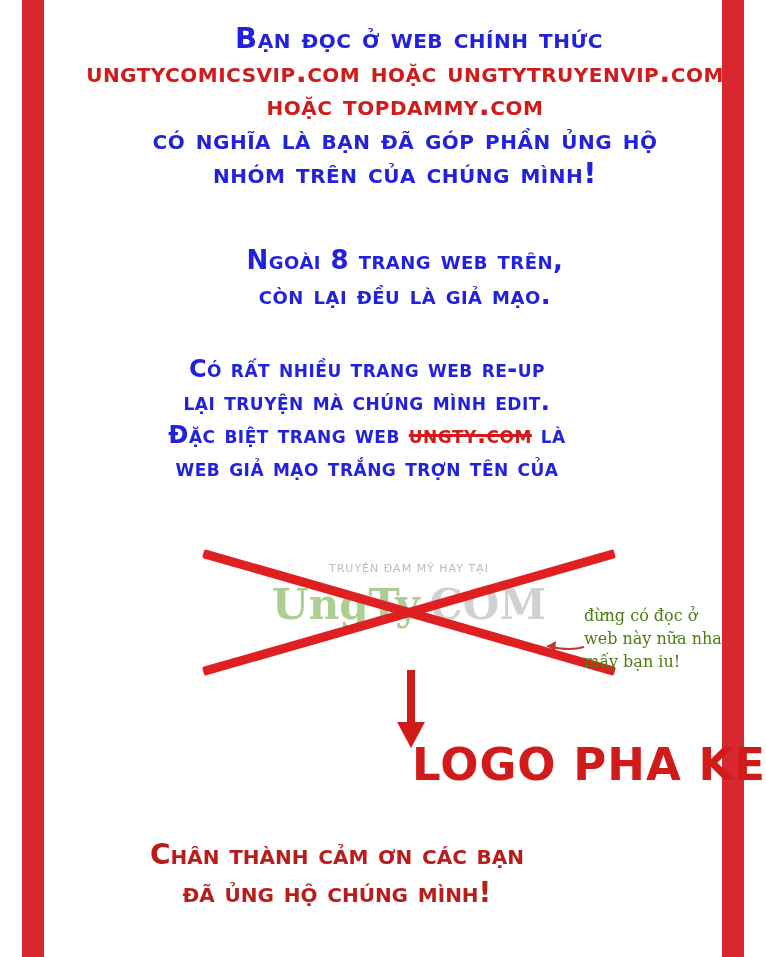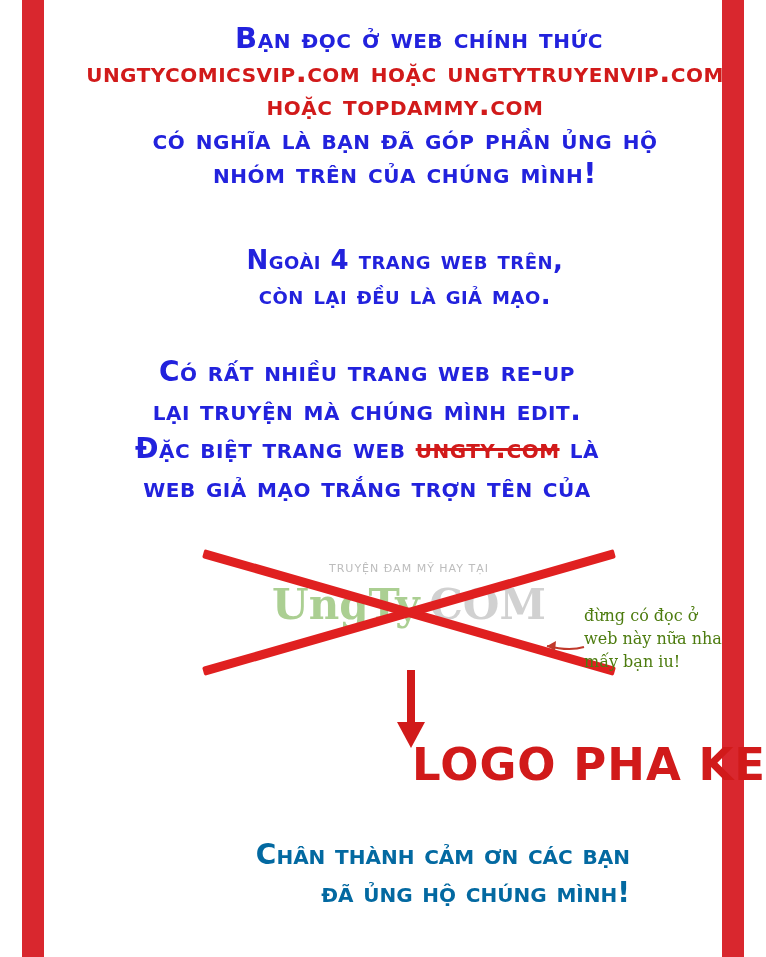--- a/index.html
+++ b/index.html
@@ -89,21 +89,21 @@
     font-weight: bold;
     line-height: 1.33;
   }
 
   .para3 {
     position: absolute;
     top: 353px;
     left: 0;
     width: 646px;
     color: #2222dd;
-    font-size: 28px;
+    font-size: 24px;
     font-weight: bold;
     line-height: 1.38;
   }
   .strike-red {
     color: #d11a1a;
     text-decoration: line-through;
     text-decoration-color: #d11a1a;
     text-decoration-thickness: 3px;
   }
 
@@ -197,27 +197,27 @@
     font-weight: bold;
     font-family: "DejaVu Sans", sans-serif;
     letter-spacing: 1px;
   }
 
   .thanks {
     position: absolute;
     top: 836px;
     left: 0;
     width: 586px;
-    color: #0369a1;
+    color: #b91c1c;
     font-size: 28px;
     font-weight: bold;
     line-height: 1.35;
     font-variant: small-caps;
     font-family: "DejaVu Sans", sans-serif;
-    text-align: right;
+    text-align: center;
   }
 </style>
 </head>
 <body>
 
 <div class="page">
 
   <div class="side-bar left"></div>
   <div class="side-bar right"></div>
 
@@ -225,21 +225,21 @@
 
     <div class="block hdr">
       <div class="l1">Bạn đọc ở web chính thức</div>
       <div class="l2">ungtycomicsvip.com hoặc ungtytruyenvip.com</div>
       <div class="l3">hoặc topdammy.com</div>
       <div class="l4">có nghĩa là bạn đã góp phần ủng hộ</div>
       <div class="l5">nhóm trên của chúng mình!</div>
     </div>
 
     <div class="block para2">
-      <div>Ngoài 4 trang web trên,</div>
+      <div>Ngoài 8 trang web trên,</div>
       <div>còn lại đều là giả mạo.</div>
     </div>
 
     <div class="block para3">
       <div>Có rất nhiều trang web re-up</div>
       <div>lại truyện mà chúng mình edit.</div>
       <div>
         <span>Đặc biệt trang web </span><span class="strike-red">ungty.com</span><span> là</span>
       </div>
       <div>web giả mạo trắng trợn tên của</div>

